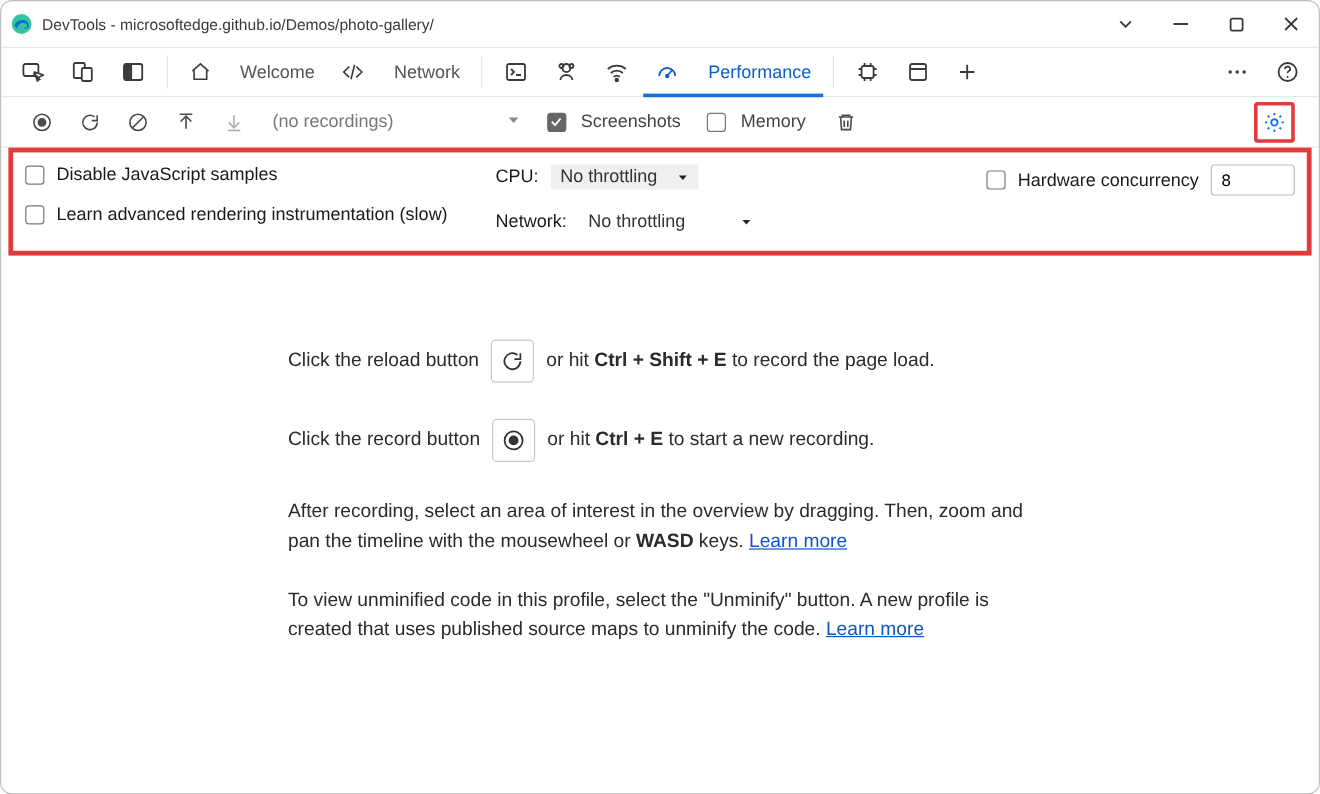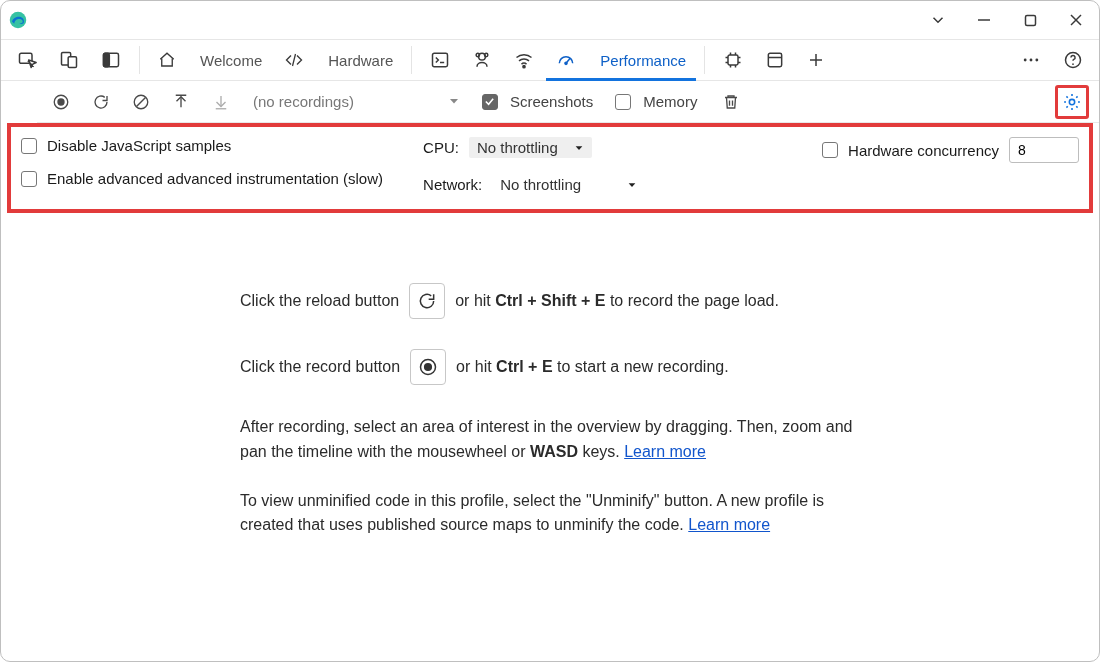--- a/index.html
+++ b/index.html
@@ -18,21 +18,21 @@
   .vdiv { width:1px; background:#e4e4e4; margin:6px 6px; }
   .tbtn { display:flex; align-items:center; justify-content:center; padding:0 10px; color:#3a3a3a; gap:24px; font-size:15px; position:relative; }
   .tbtn svg { display:block; }
   .tab-label { color:#555; }
   .tab.active .tab-label { color:#0e60c7; }
   .tab.active svg { color:#0e60c7; }
   .tab.active::after { content:""; position:absolute; left:0; right:0; bottom:-1px; height:3px; background:#1373de; }
   .toolbar .grow { flex:1; }
 
   
-  .perfbar { height:42px; display:flex; align-items:center; padding:0 10px; gap:12px; color:#444; border-bottom:1px solid #e8e8e8; font-size:15px;margin-left:36px;}
+  .perfbar { height:42px; display:flex; align-items:center; padding:0 20px; gap:12px; color:#444; border-bottom:1px solid #e8e8e8; font-size:15px;}
   .pbtn { width:28px; height:28px; display:flex; align-items:center; justify-content:center; border-radius:2px; color:#4a4a4a; }
   .muted { color:#777; }
   .cbwrap { display:flex; align-items:center; gap:12px; }
   .cb { width:16px; height:16px; border:1.5px solid #777; border-radius:3px; display:inline-flex; align-items:center; justify-content:center; background:#fff; }
   .cb.checked { background:#666; border-color:#666; color:#fff; }
   .perfbar .spacer { flex:1; }
   .gear-highlight { width:34px; height:34px; display:flex; align-items:center; justify-content:center; border:3px solid #e23b3b; border-radius:3px; color:#1373de; }
 
   
   .settings { border:4px solid #e23b3b; margin:0 6px; padding:10px 10px 14px 10px; display:flex; gap:40px; background:#fff; font-size:15px;}
@@ -56,20 +56,21 @@
 
 <div class="window">
 
   <div class="titlebar">
     <span class="favicon">
       <svg viewBox="0 0 24 24" width="18" height="18">
           <circle cx="12" cy="12" r="11" fill="#36c2a3"></circle>
           <path d="M4 14c2-8 16-9 16 0 0 4-5 4-6 2 3 1 5-1 4-3-1-3-10-4-11 4" fill="#0b72d1"></path>
         </svg>
     </span>
+    <span class="title">DevTools - microsoftedge.github.io/Demos/photo-gallery/</span>
     <span class="spacer"></span>
     <div class="winbtn">
       <svg width="18" height="18" viewBox="0 0 24 24" fill="none" stroke="currentColor" stroke-width="2">
           <polyline points="6 9 12 15 18 9"></polyline>
         </svg>
     </div>
     <div class="winbtn">
       <svg width="14" height="14" viewBox="0 0 14 14">
           <line x1="1" y1="7" x2="13" y2="7" stroke="currentColor" stroke-width="1.5"></line>
         </svg>
@@ -117,21 +118,21 @@
       <span class="tab-label">Welcome</span>
     </div>
     <div class="tbtn tab">
       <span>
           <svg width="20" height="18" viewBox="0 0 24 24" fill="none" stroke="currentColor" stroke-width="1.8">
             <polyline points="8 6 2 12 8 18"></polyline>
             <polyline points="16 6 22 12 16 18"></polyline>
             <line x1="14" y1="4" x2="10" y2="20"></line>
           </svg>
         </span>
-      <span class="tab-label">Hardware</span>
+      <span class="tab-label">Network</span>
     </div>
     <div class="vdiv"></div>
     <div class="tbtn">
       <svg width="20" height="20" viewBox="0 0 24 24" fill="none" stroke="currentColor" stroke-width="1.8">
           <rect x="3" y="4" width="18" height="16" rx="2"></rect>
           <polyline points="7 9 10 12 7 15"></polyline>
           <line x1="12" y1="15" x2="17" y2="15"></line>
         </svg>
     </div>
     <div class="tbtn">
@@ -272,21 +273,21 @@
   </div>
 
   <div class="settings">
     <div class="col">
       <div class="row cbwrap">
         <span class="cb"></span>
         <span>Disable JavaScript samples</span>
       </div>
       <div class="row cbwrap">
         <span class="cb"></span>
-        <span>Enable advanced advanced instrumentation (slow)</span>
+        <span>Learn advanced rendering instrumentation (slow)</span>
       </div>
     </div>
     <div class="col">
       <div class="row">
         <span>CPU:</span>
         <span class="sel">
           <span>No throttling</span>
           <svg width="10" height="10" viewBox="0 0 24 24" fill="#222">
               <polygon points="4 8 20 8 12 17"></polygon>
             </svg>

